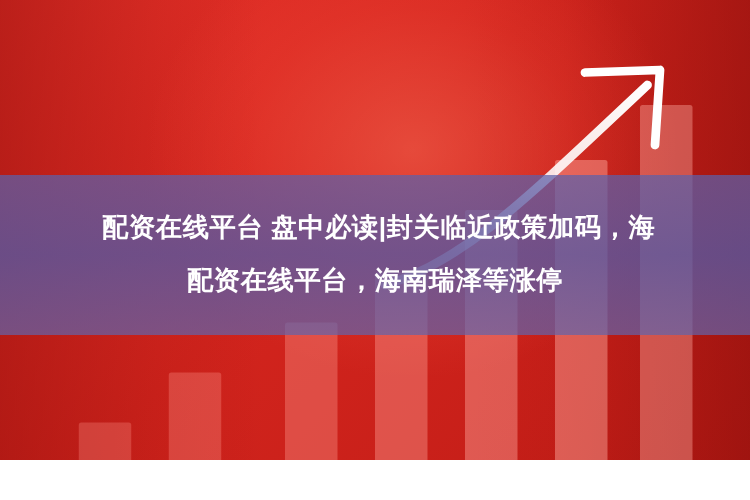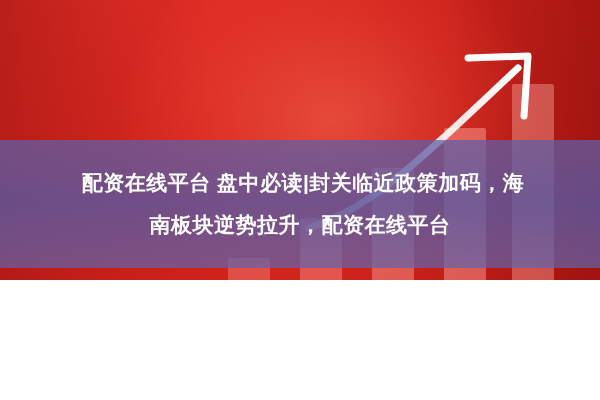--- a/index.html
+++ b/index.html
@@ -3,21 +3,21 @@
 <meta charset="utf-8">
 <style>
   html, body {
     margin: 0;
     padding: 0;
     background: #ffffff;
   }
   #canvas {
     position: relative;
     width: 600px;
-    height: 280px;
+    height: 368px;
     overflow: hidden;
     background: linear-gradient(135deg, #e8332b 0%, #d2241d 45%, #c01c16 100%);
     font-family: "Liberation Sans", sans-serif;
   }
   
   .vignette-left {
     position: absolute;
     left: 0; top: 0;
     width: 210px; height: 400px;
     background: linear-gradient(90deg, rgba(150,15,12,0.55) 0%, rgba(150,15,12,0.18) 60%, rgba(150,15,12,0.0) 100%);
@@ -116,16 +116,16 @@
       </defs>
       <path d="M 8 208 C 70 190, 120 140, 218 48" fill="none" stroke="url(#arrowGrad)" stroke-width="7" stroke-linecap="round"></path>
       <path d="M 168 38 L 228 36 L 224 96" fill="none" stroke="#ffffff" stroke-width="7" stroke-linecap="round" stroke-linejoin="round"></path>
     </svg>
   </div>
 
   <div class="band"></div>
 
   <div class="band-text">
     <div class="band-line band-line-1">配资在线平台 盘中必读|封关临近政策加码，海</div>
-    <div class="band-line band-line-2">南板块逆势拉升，配资在线平台</div>
+    <div class="band-line band-line-2">配资在线平台，海南瑞泽等涨停</div>
   </div>
 
 </div>
 
 </body></html>

